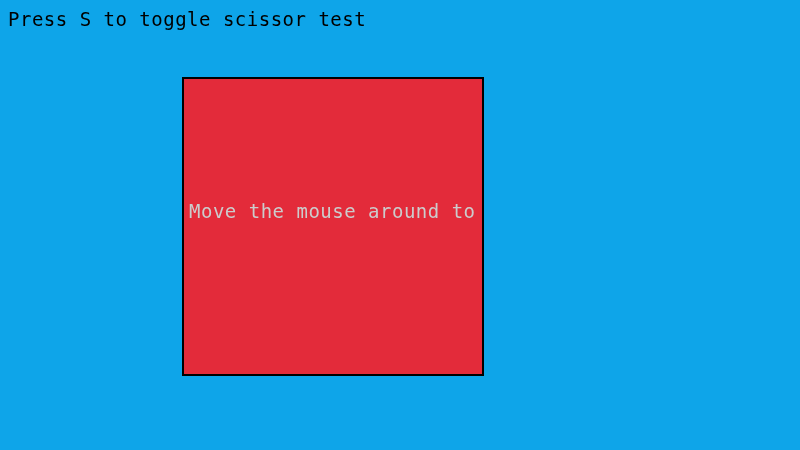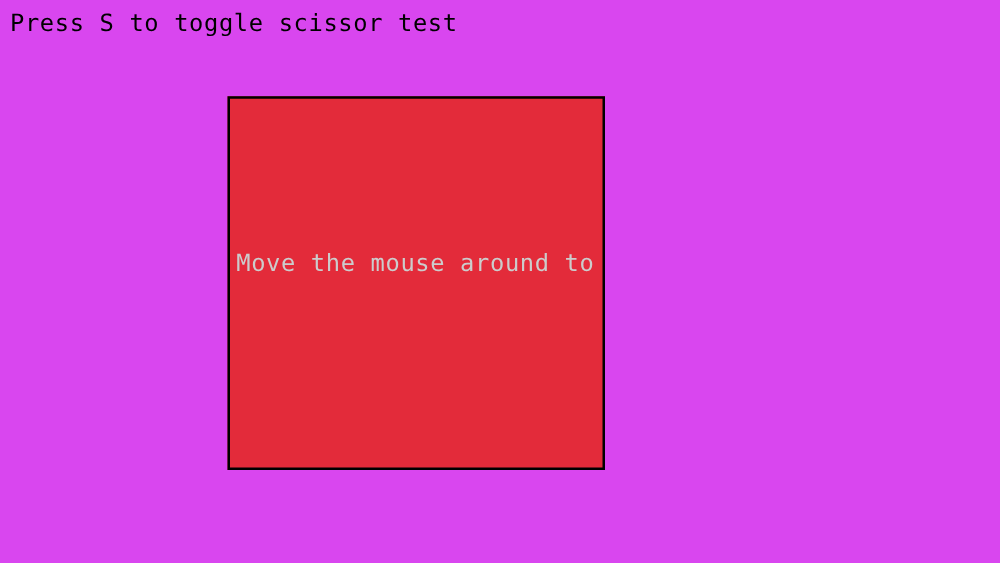--- a/index.html
+++ b/index.html
@@ -60,21 +60,21 @@
     line-height: 22px;
     letter-spacing: 0.5px;
     color: #CCCCCC;
     white-space: nowrap;   
     font-weight: 400;
   }
 </style>
 </head>
 <body>
 
-<div id="canvas" style="width: 800px; height: 450px; background: #d946ef;">
+<div id="canvas" style="width: 800px; height: 450px; background: #0ea5e9;">
 
   <div id="title-text" style="left: 8px; color: rgb(0, 0, 0); font-size: 19px;">Press S to toggle scissor test</div>
 
   <div id="scissor-region" style="left: 182px; top: 77px; width: 302px; height: 299px; background: rgb(227, 43, 58); border: 2px solid rgb(0, 0, 0); display: block;">
     <div id="scissor-message" style="left: 5px; top: 121px; color: rgb(204, 204, 204); font-size: 19px;">Move the mouse around to reveal the scissor region</div>
   </div>
 
 </div>
 
 </body></html>

